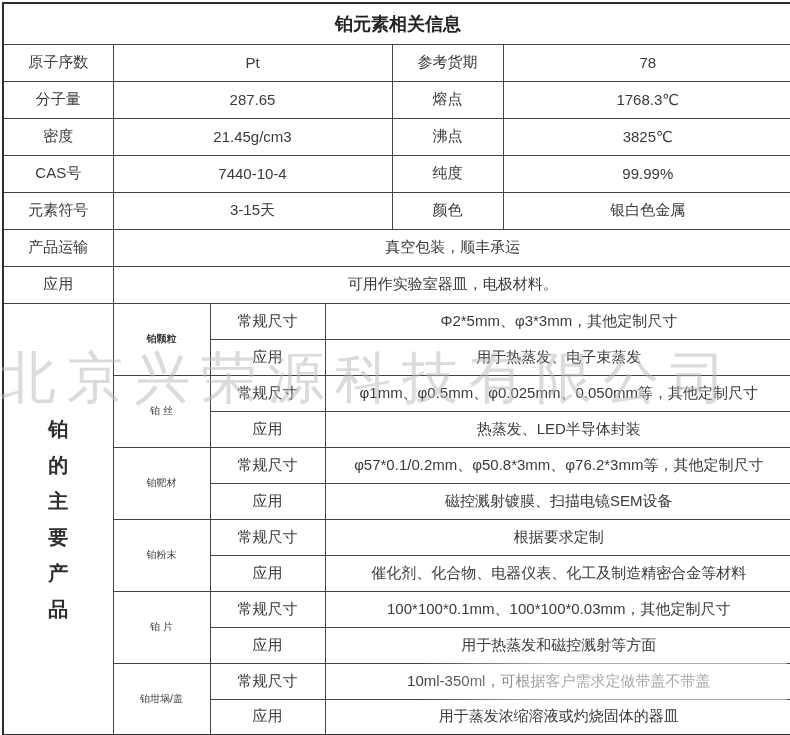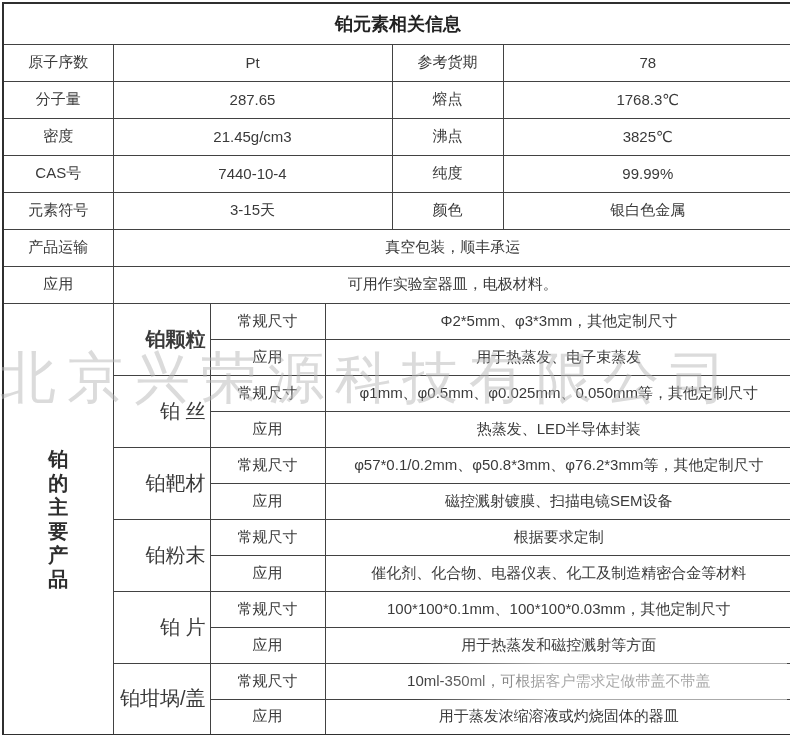--- a/index.html
+++ b/index.html
@@ -34,30 +34,30 @@
   tr.title-row { height: 41px; }
   tr.irow { height: 37px; }
   tr.prow { height: 36px; }
 
   td.title-cell {
     font-size: 18px;
     font-weight: bold;
     color: #222222;
   }
 
-  td.pname { font-size: 20px; text-align: right; }
+  td.pname { font-size: 10px; }
   td.pname.bold { font-weight: bold; }
 
   td.vheader-cell { vertical-align: middle; }
   .vheader {
     width: 22px;
     margin: 0 auto;
     font-size: 20px;
     font-weight: bold;
-    line-height: 24px;
+    line-height: 36px;
     color: #2e2e2e;
     word-break: break-all;
     text-align: center;
   }
 
   .watermark {
     position: absolute;
     top: 341px;
     left: 0;
     right: 0;

